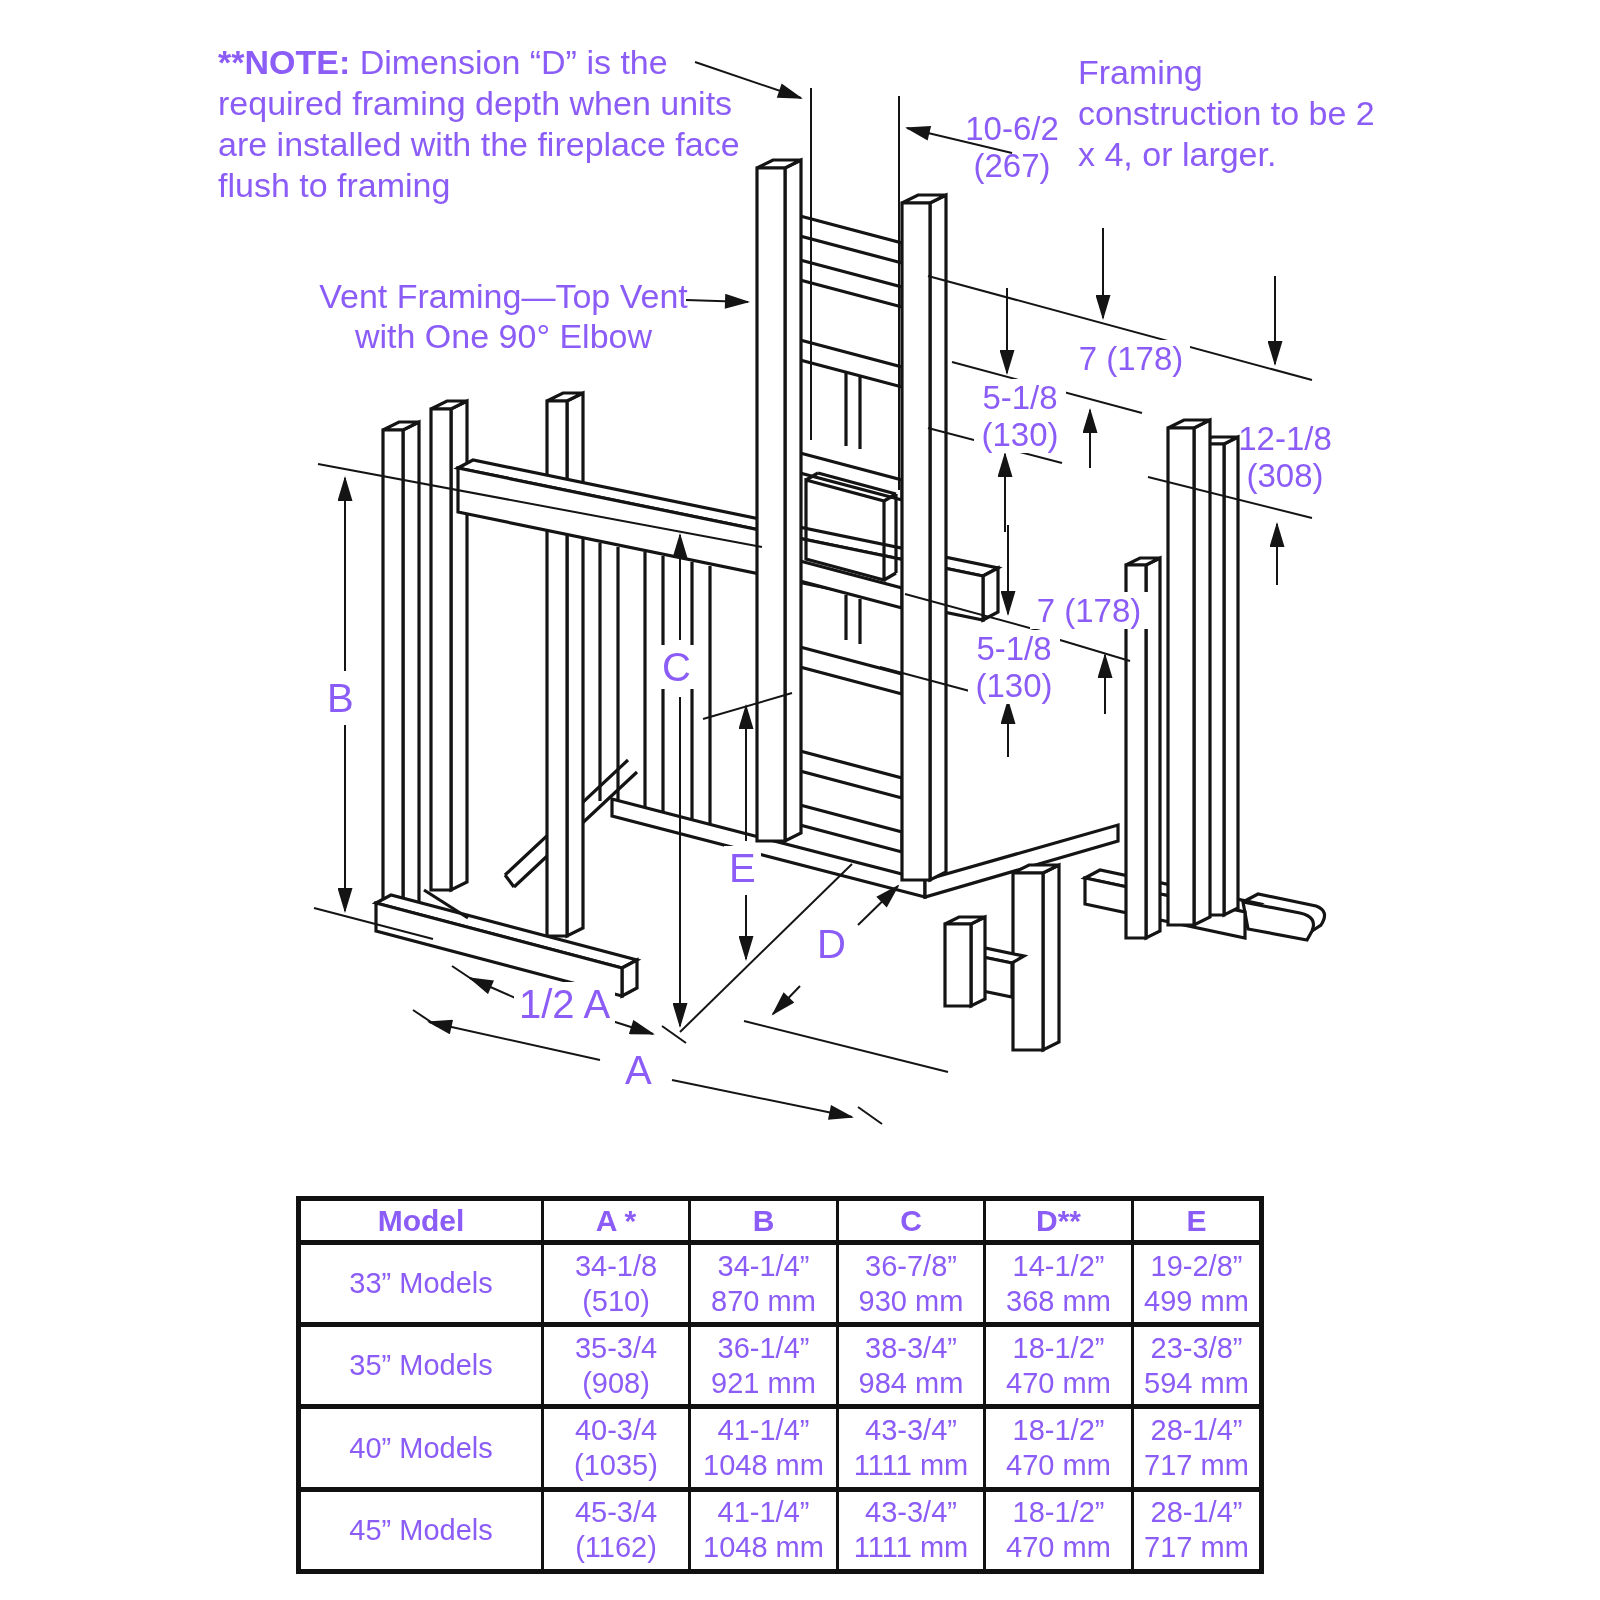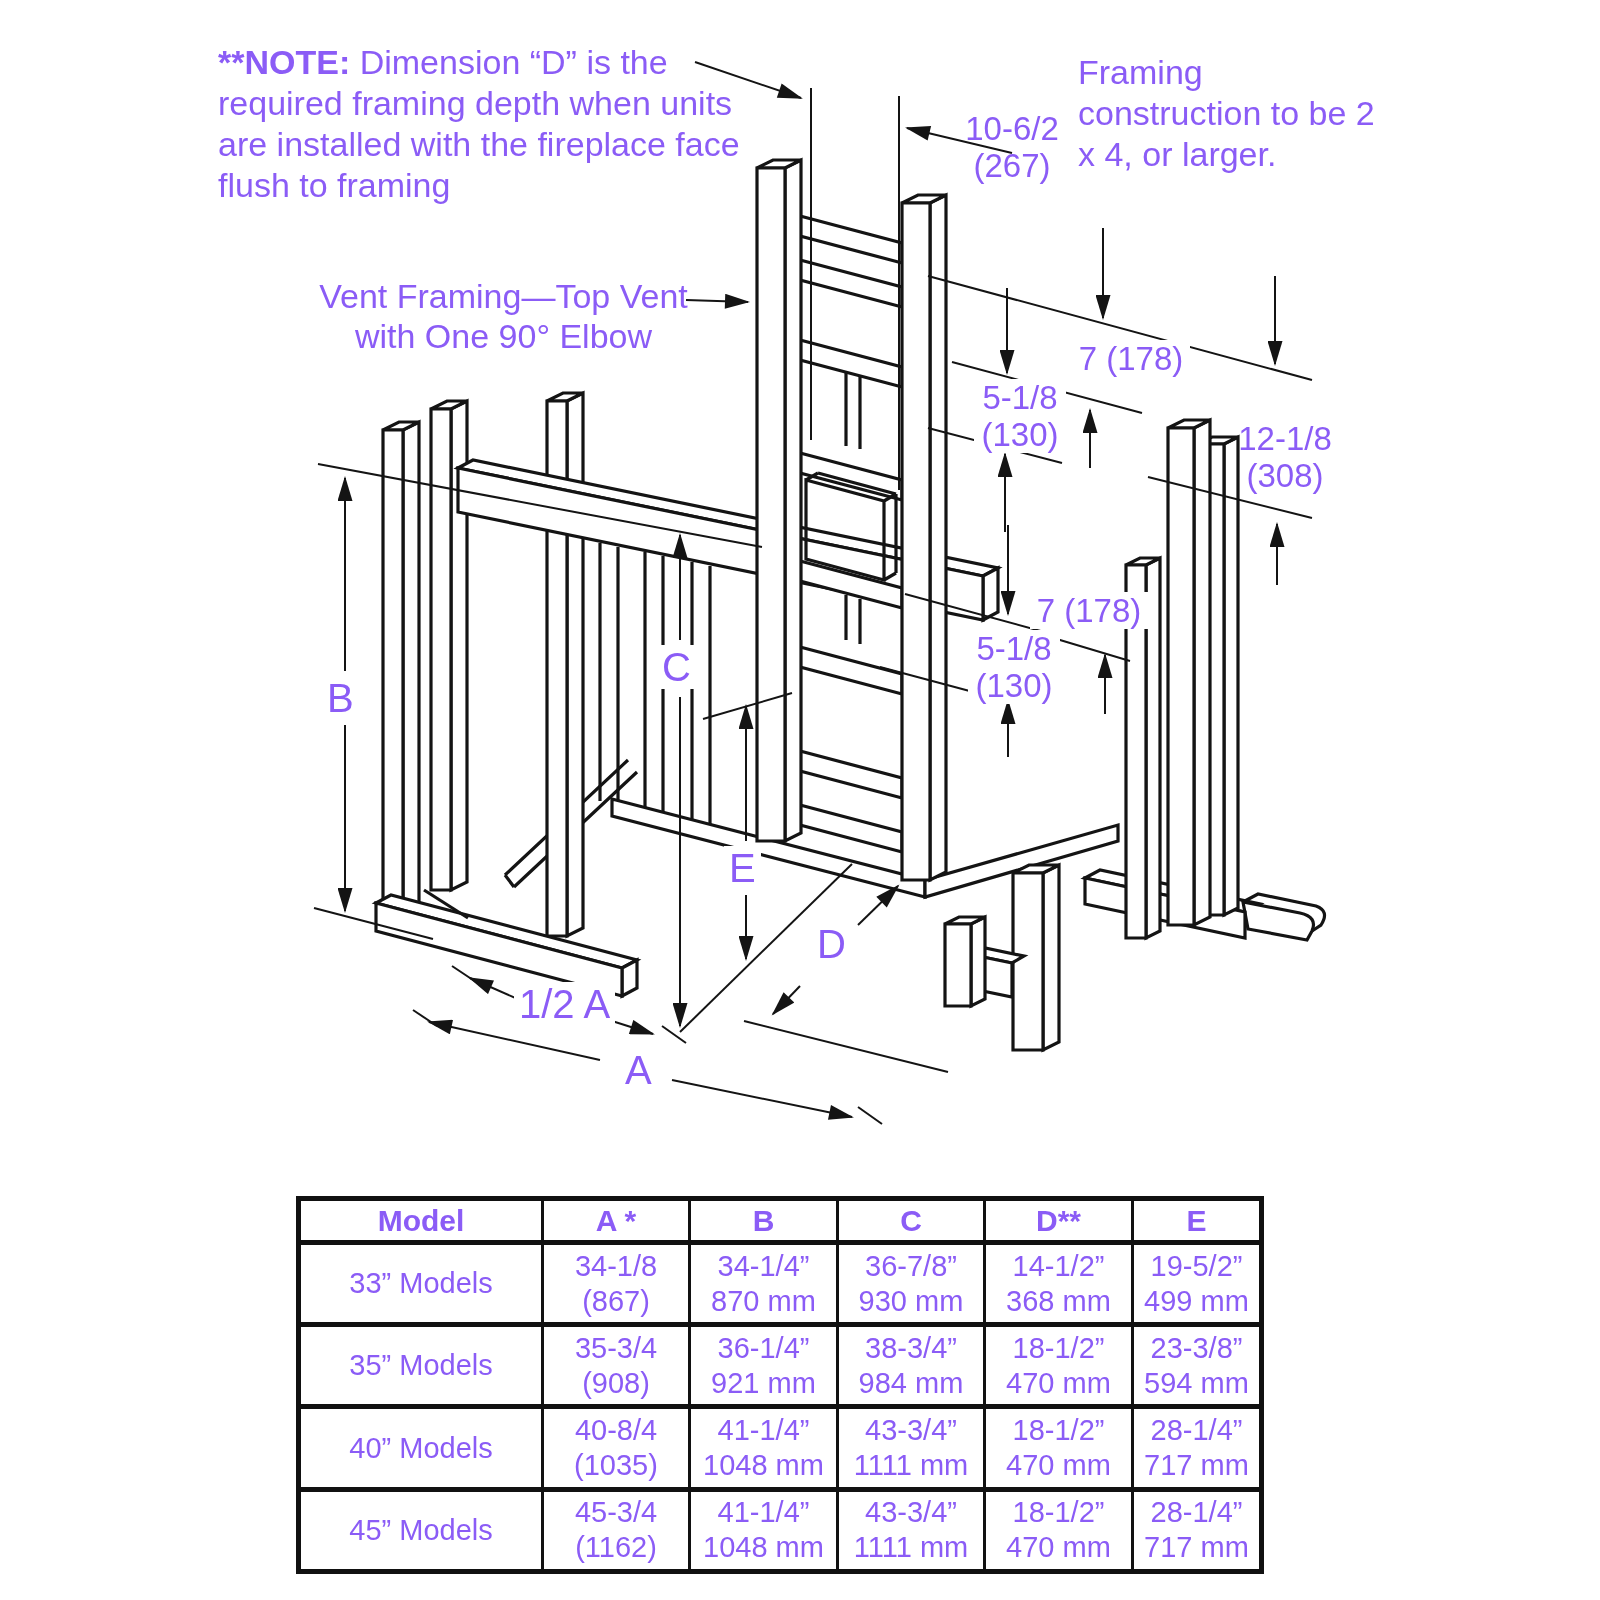--- a/index.html
+++ b/index.html
@@ -233,36 +233,36 @@
         <th>A *</th>
         <th>B</th>
         <th>C</th>
         <th>D**</th>
         <th>E</th>
       </tr>
       <tr>
         <td>33” Models</td>
         <td>
               <div>34-1/8</div>
-              <div>(867)</div>
+              <div>(510)</div>
             </td>
         <td>
               <div>34-1/4”</div>
               <div>870 mm</div>
             </td>
         <td>
               <div>36-7/8”</div>
               <div>930 mm</div>
             </td>
         <td>
               <div>14-1/2”</div>
               <div>368 mm</div>
             </td>
         <td>
-              <div>19-5/2”</div>
+              <div>19-2/8”</div>
               <div>499 mm</div>
             </td>
       </tr>
       <tr>
         <td>35” Models</td>
         <td>
               <div>35-3/4</div>
               <div>(908)</div>
             </td>
         <td>
@@ -278,21 +278,21 @@
               <div>470 mm</div>
             </td>
         <td>
               <div>23-3/8”</div>
               <div>594 mm</div>
             </td>
       </tr>
       <tr>
         <td>40” Models</td>
         <td>
-              <div>40-8/4</div>
+              <div>40-3/4</div>
               <div>(1035)</div>
             </td>
         <td>
               <div>41-1/4”</div>
               <div>1048 mm</div>
             </td>
         <td>
               <div>43-3/4”</div>
               <div>1111 mm</div>
             </td>

